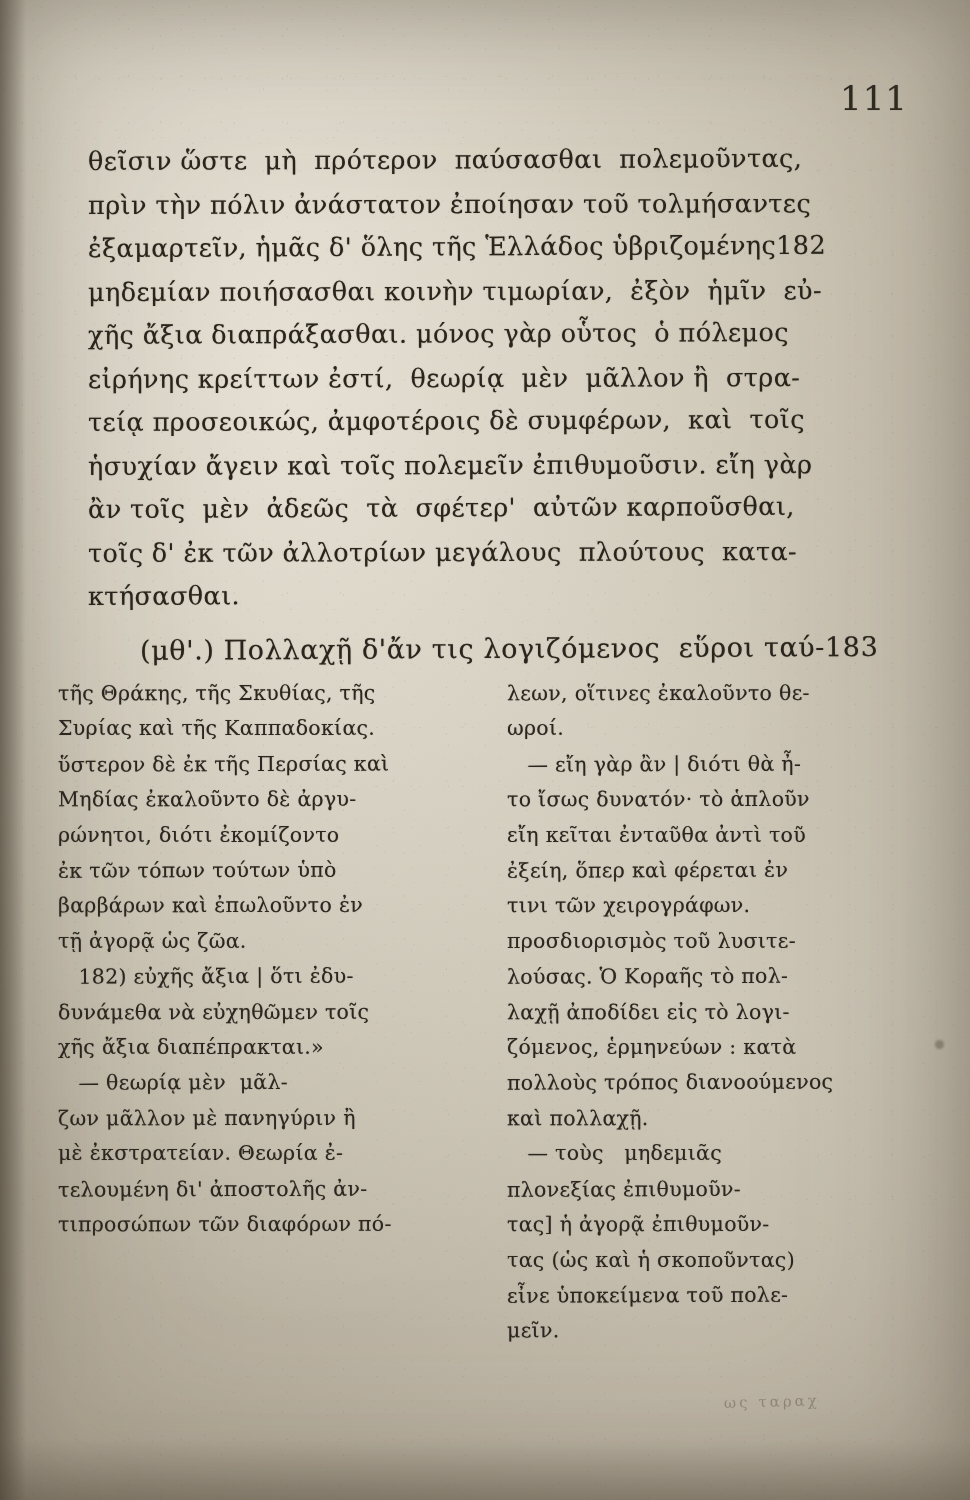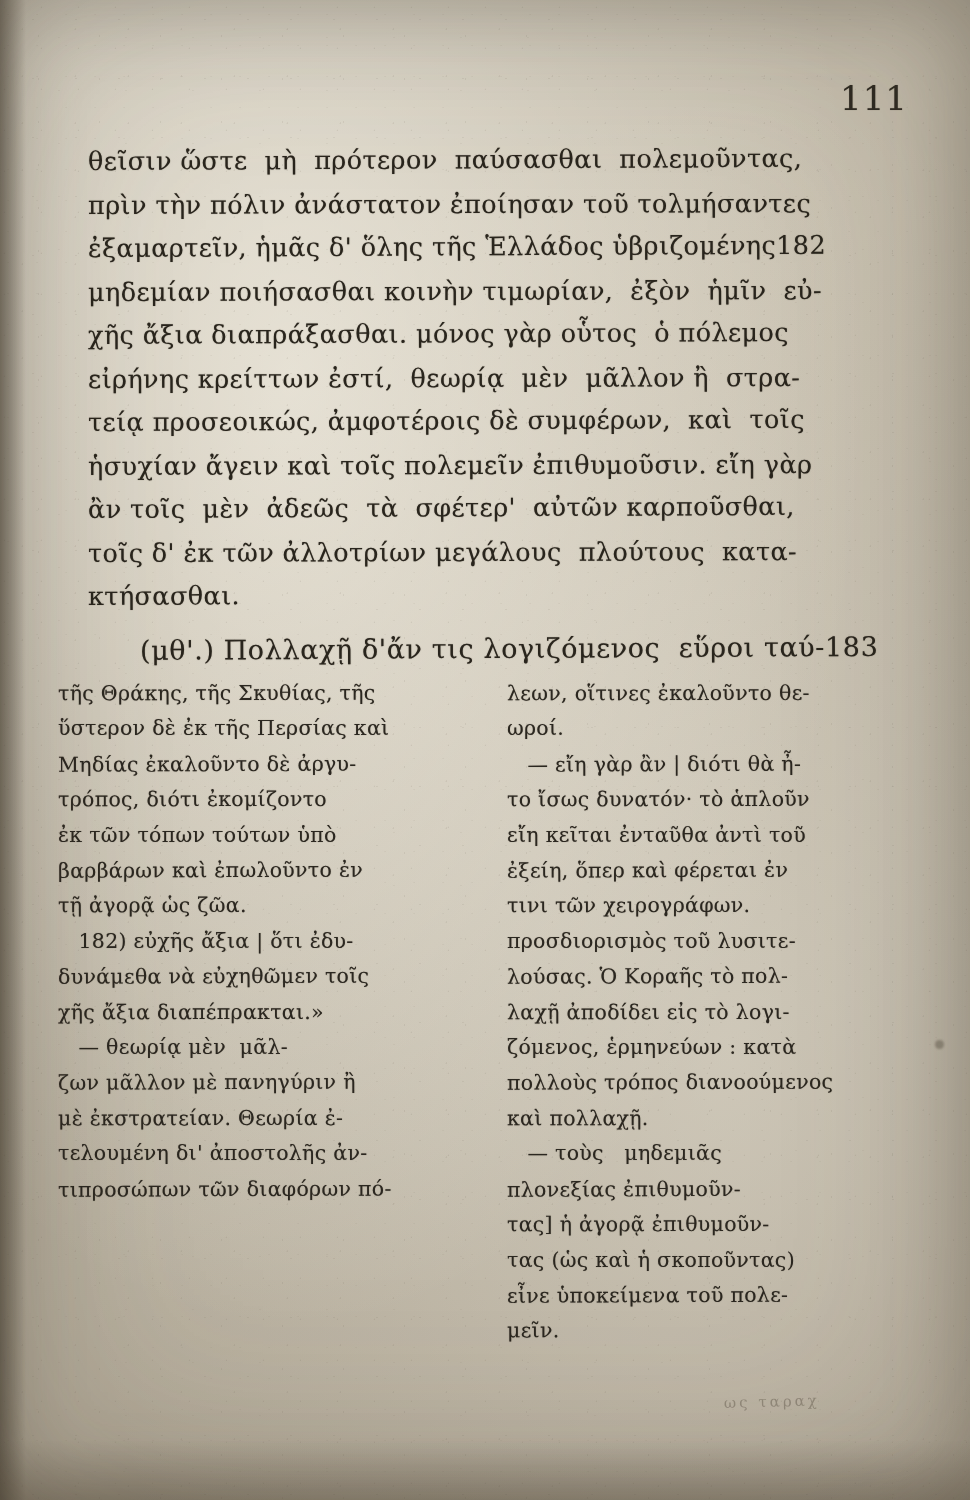--- a/index.html
+++ b/index.html
@@ -197,23 +197,24 @@
       <span class="ln">ἂν τοῖς  μὲν  ἀδεῶς  τὰ  σφέτερ'  αὐτῶν καρποῦσθαι,</span>
       <span class="ln">τοῖς δ' ἐκ τῶν ἀλλοτρίων μεγάλους  πλούτους  κατα-</span>
       <span class="ln">κτήσασθαι.</span>
       <span class="sec-head">(μθ'.) Πολλαχῇ δ'ἄν τις λογιζόμενος  εὕροι ταύ-183</span>
     </div>
 
     <div class="notes">
 
       <div class="note-col">
         <span class="ln">τῆς Θράκης, τῆς Σκυθίας, τῆς</span>
+        <span class="ln">Συρίας καὶ τῆς Καππαδοκίας.</span>
         <span class="ln">ὕστερον δὲ ἐκ τῆς Περσίας καὶ</span>
         <span class="ln">Μηδίας ἐκαλοῦντο δὲ ἀργυ-</span>
-        <span class="ln">τρόπος, διότι ἐκομίζοντο</span>
+        <span class="ln">ρώνητοι, διότι ἐκομίζοντο</span>
         <span class="ln">ἐκ τῶν τόπων τούτων ὑπὸ</span>
         <span class="ln">βαρβάρων καὶ ἐπωλοῦντο ἐν</span>
         <span class="ln">τῇ ἀγορᾷ ὡς ζῶα.</span>
         <span class="ln">   182) εὐχῆς ἄξια | ὅτι ἐδυ-</span>
         <span class="ln">δυνάμεθα νὰ εὐχηθῶμεν τοῖς</span>
         <span class="ln">χῆς ἄξια διαπέπρακται.»</span>
         <span class="ln">   — θεωρίᾳ μὲν  μᾶλ-</span>
         <span class="ln">ζων μᾶλλον μὲ πανηγύριν ἢ</span>
         <span class="ln">μὲ ἐκστρατείαν. Θεωρία ἐ-</span>
         <span class="ln">τελουμένη δι' ἀποστολῆς ἀν-</span>

